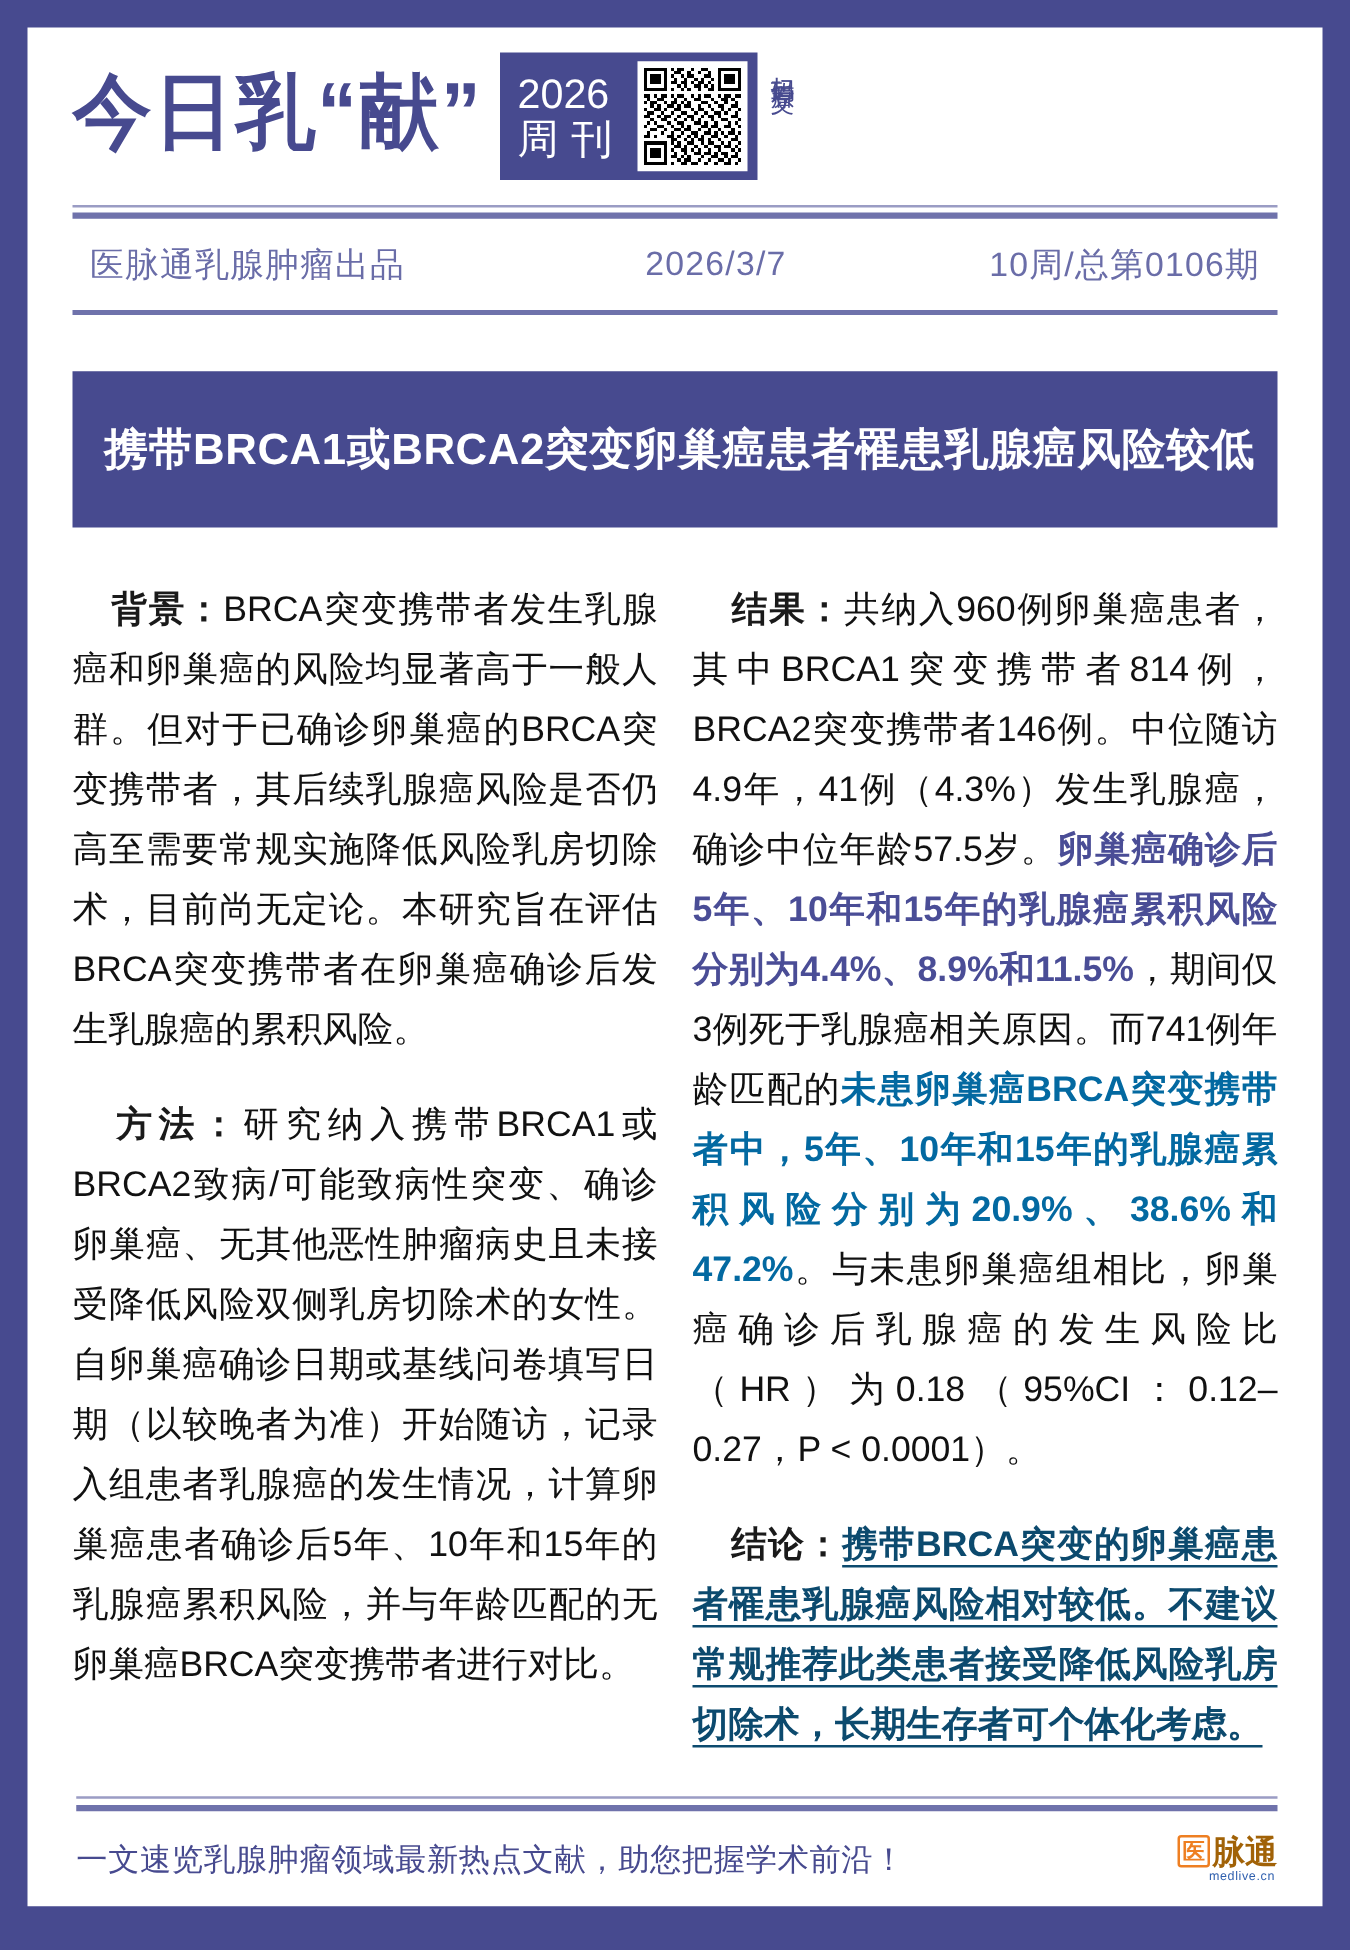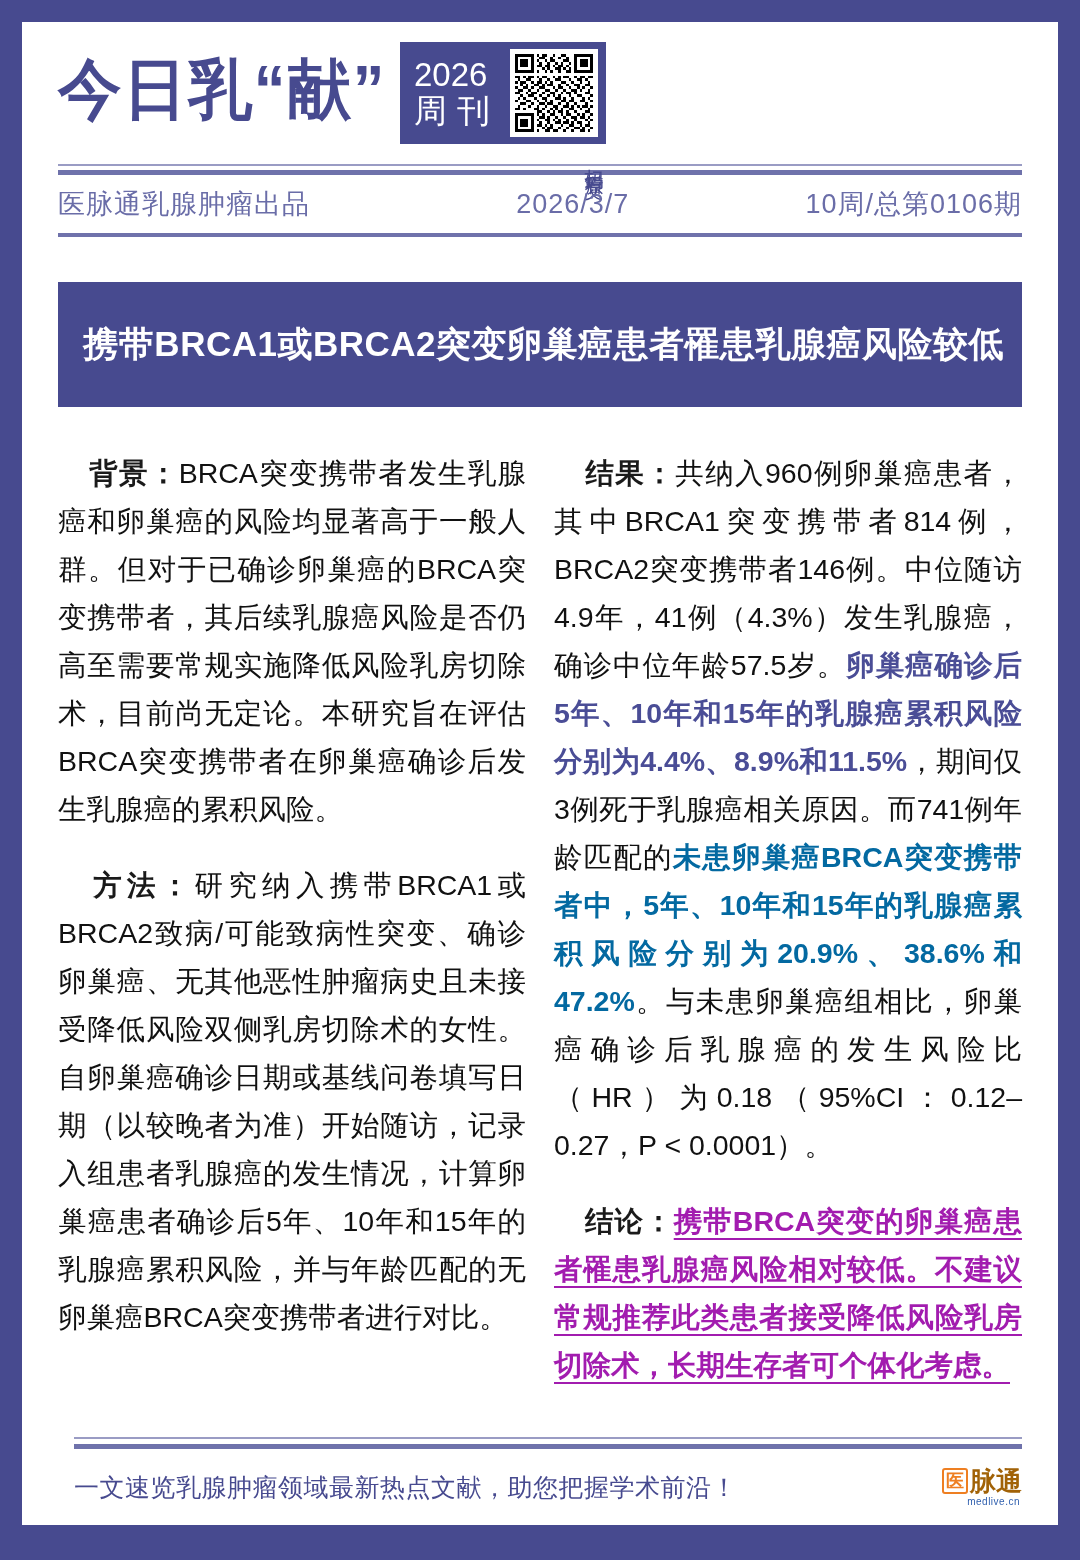--- a/index.html
+++ b/index.html
@@ -37,21 +37,20 @@
     line-height: 110px;
     white-space: nowrap;
     transform: scaleX(0.96);
     transform-origin: left center;
   }
   .header-right {
     display: flex;
     align-items: stretch;
     gap: 6px;
     padding-top: 8px;
-    flex-direction: column;
   }
   .issue-badge {
     display: flex;
     align-items: center;
     background: #474a8f;
     padding: 7px 8px 7px 14px;
     gap: 10px;
   }
   .issue-text {
     display: flex;
@@ -84,22 +83,22 @@
     margin: 0 36px;
     padding-top: 6px;
   }
   .rule-double .thin { height: 2px; background: #9a9cc4; }
   .rule-double .thick { height: 5px; background: #6f72ab; margin-top: 4px; }
 
   
   .meta {
     display: flex;
     align-items: center;
-    margin: 0 36px;
-    height: 58px;
+    margin: 0 50px;
+    height: 73px;
     color: #6a6da8;
     font-size: 27px;
     letter-spacing: 1px;
   }
   .meta .m1 { flex: 0 0 auto; }
   .meta .m2 { flex: 1 1 auto; text-align: center; padding-left: 30px; }
   .meta .m3 { flex: 0 0 auto; }
   .rule-single {
     margin: 0 36px;
     height: 4px;
@@ -144,30 +143,30 @@
   .para:last-child { margin-bottom: 0; }
   .lead {
     font-weight: 700;
     color: #1a1a1a;
   }
   .indent { display: inline-block; width: 30px; }
   .hl-a { color: #4a4d96; font-weight: 700; }
   .hl-b { color: #0369a1; font-weight: 700; }
   .concl {
     font-weight: 700;
-    color: #a21caf;
+    color: #0c4a6e;
     text-decoration: underline;
     text-underline-offset: 7px;
     text-decoration-thickness: 2px;
   }
 
   
   .footer-wrap {
     position: absolute;
-    left: 16px; right: 0; bottom: 0;
+    left: 3px; right: 0; bottom: 0;
     padding: 0 36px 0 36px;
   }
   .footer-rule .thin { height: 2px; background: #9a9cc4; }
   .footer-rule .thick { height: 5px; background: #6f72ab; margin-top: 5px; }
   .footer-row {
     display: flex;
     align-items: center;
     justify-content: space-between;
     height: 76px;
   }

